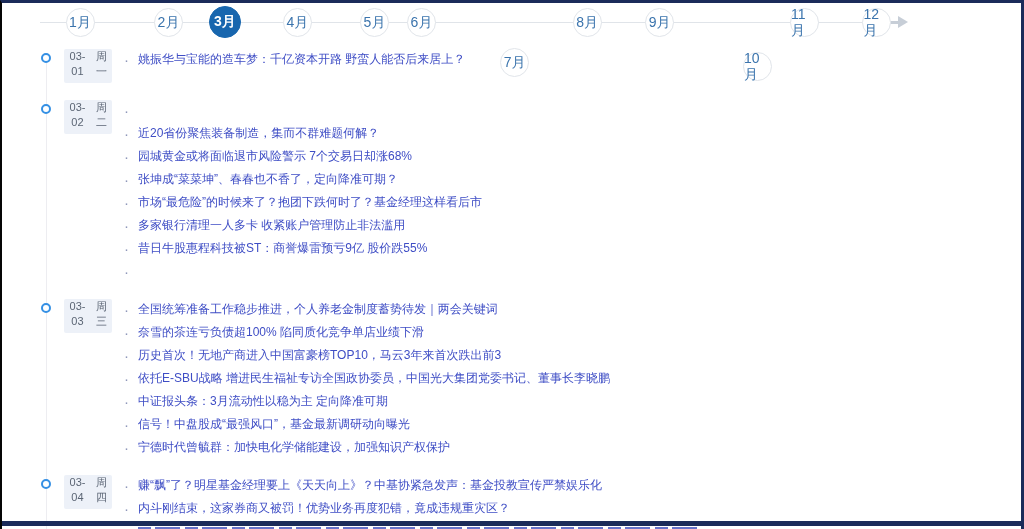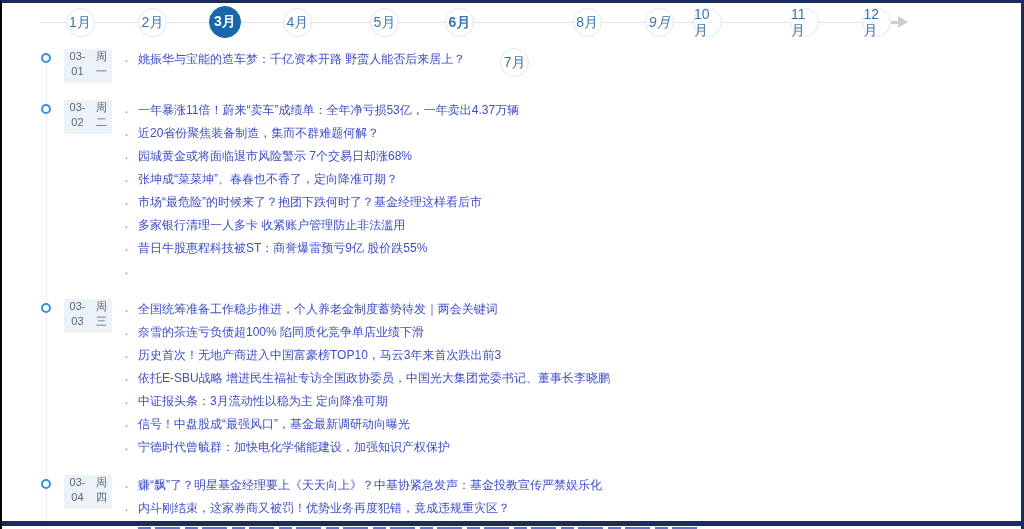--- a/index.html
+++ b/index.html
@@ -58,45 +58,45 @@
 <body>
 
 <div class="frame">
   <div class="month-nav">
     <div class="nav-line"></div>
     <div class="nav-arrow-line"></div>
     <div class="nav-arrow-head"></div>
   <div class="month" style="left: 63.5px;">
     <span>1月</span>
   </div>
-      <div class="month" style="left: 136px;">
+      <div class="month" style="left: 152px;">
     <span>2月</span>
   </div>
       <div class="month active" style="left: 206.9px; text-align: right;">
     <span>3月</span>
   </div>
       <div class="month" style="left: 280.85px;">
     <span>4月</span>
   </div>
-      <div class="month" style="left: 368px;">
+      <div class="month" style="left: 358px;">
     <span>5月</span>
   </div>
-      <div class="month" style="left: 443px; font-weight: bold;">
+      <div class="month" style="left: 405px;">
     <span>6月</span>
   </div>
       <div class="month" style="left: 498.2px; margin-top: 40px;">
     <span>7月</span>
   </div>
       <div class="month" style="left: 570.65px;">
     <span>8月</span>
   </div>
-      <div class="month" style="left: 643.1px; font-style: italic;">
+      <div class="month" style="left: 643.1px;">
     <span>9月</span>
   </div>
-      <div class="month" style="left: 691px;">
+      <div class="month" style="left: 741px; margin-top: 44px;">
     <span>10月</span>
   </div>
       <div class="month" style="left: 788px;">
     <span>11月</span>
   </div>
       <div class="month" style="left: 860.45px;">
     <span>12月</span>
   </div>
     </div>
   <div class="content">
@@ -117,21 +117,20 @@
   </div>
         <div class="group">
     <span class="node"></span>
     <div class="badge">
       <span>03-02</span>
       <span>周二</span>
     </div>
     <div class="news-list">
             <div class="item">
     <span class="dot">·</span>
-    <span class="news-link">一年暴涨11倍！蔚来“卖车”成绩单：全年净亏损53亿，一年卖出4.37万辆</span>
   </div>
             <div class="item">
     <span class="dot">·</span>
     <span class="news-link">近20省份聚焦装备制造，集而不群难题何解？</span>
   </div>
             <div class="item">
     <span class="dot">·</span>
     <span class="news-link">园城黄金或将面临退市风险警示 7个交易日却涨68%</span>
   </div>
             <div class="item">

